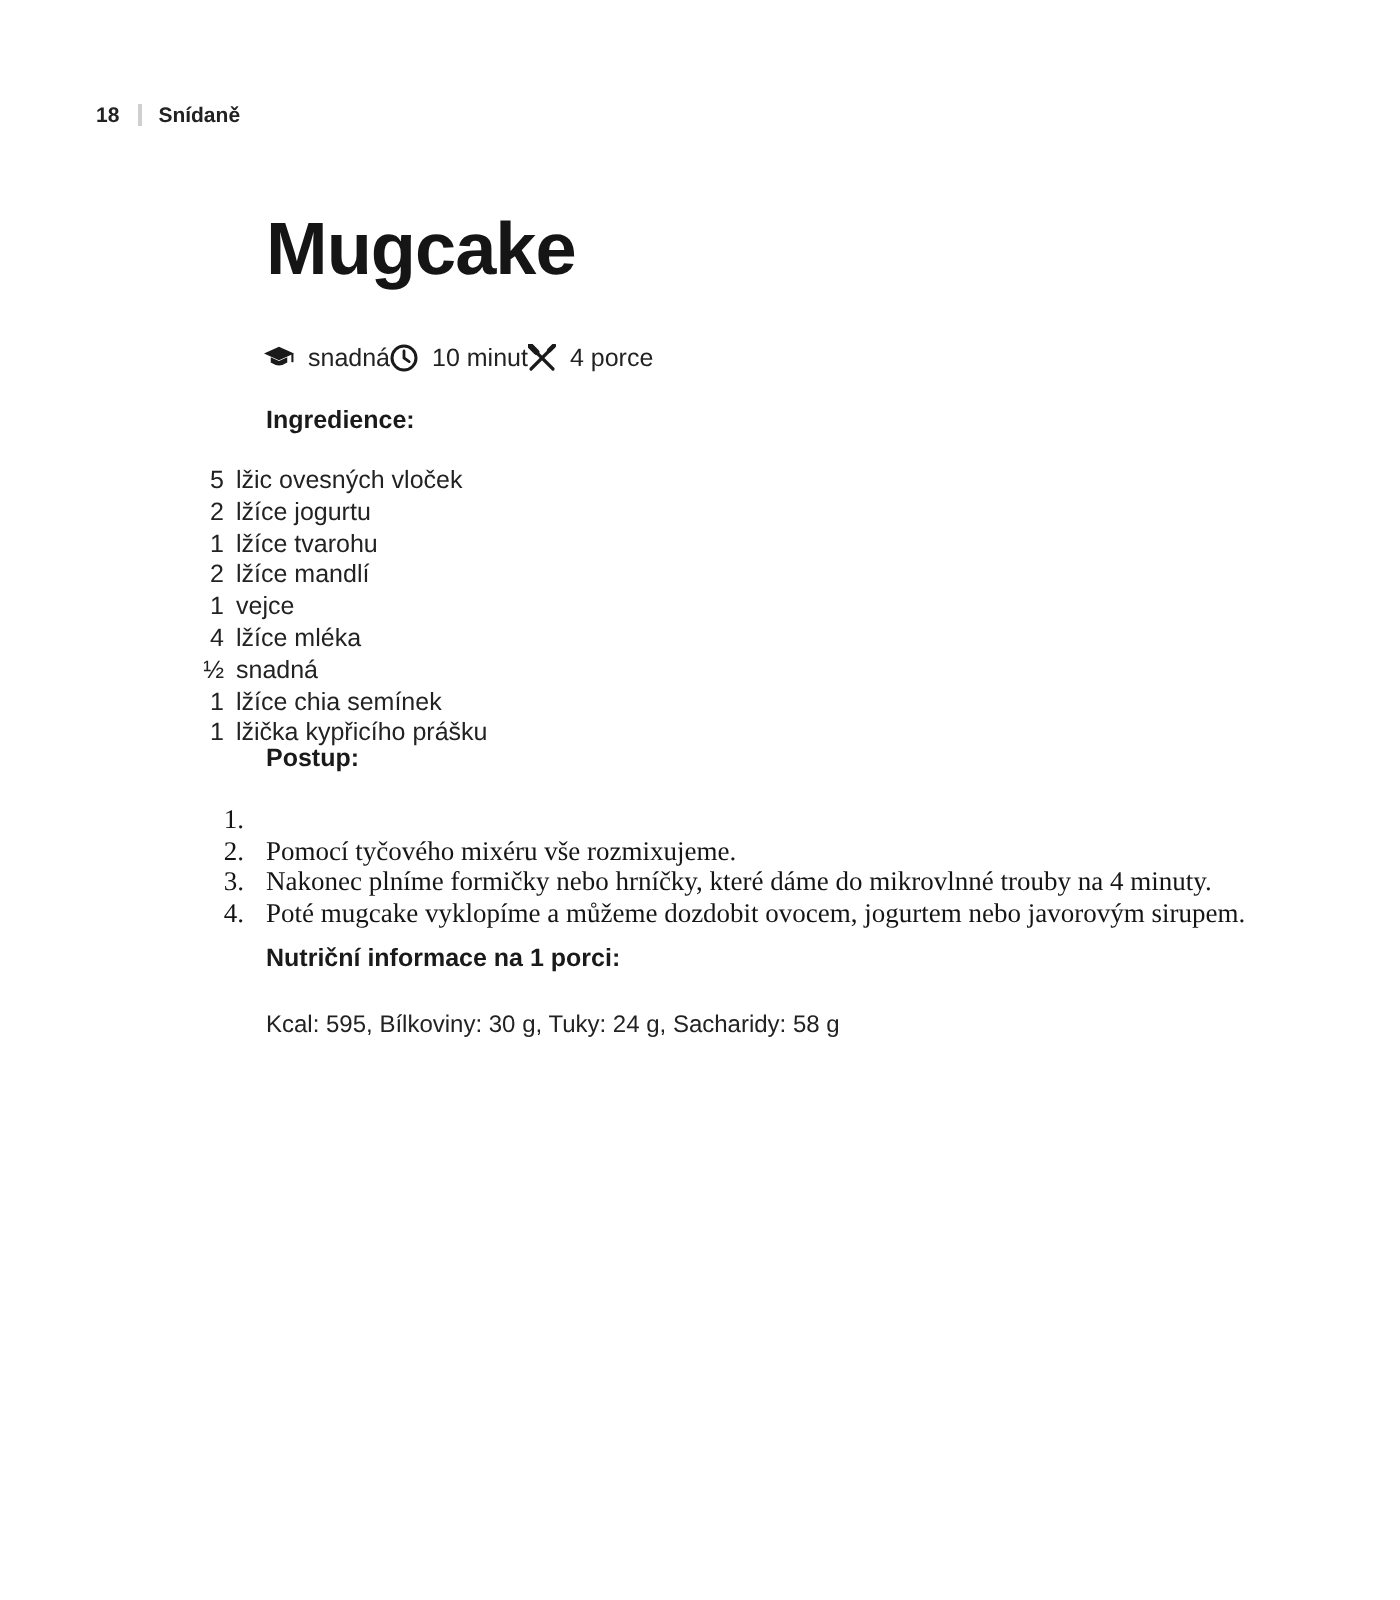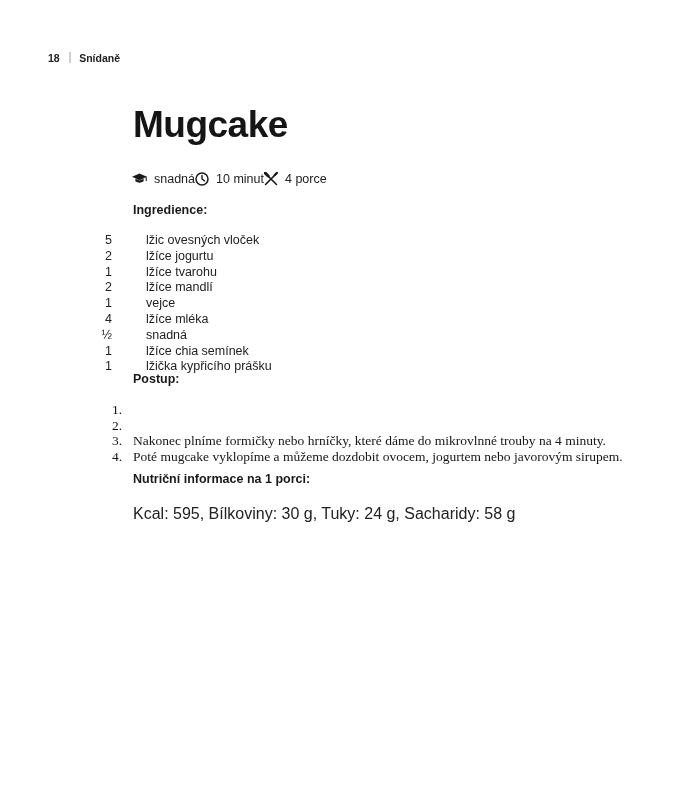--- a/index.html
+++ b/index.html
@@ -45,36 +45,36 @@
     font-size: 12.5px; font-weight: bold; color: #1a1a1a;
   }
 
   
   .ingredients {
     position: absolute; top: 233px; left: 0;
     font-size: 12.5px; color: #222;
   }
   .ing-row { display: flex; line-height: 15.8px; }
   .ing-qty { width: 112px; text-align: right; flex: 0 0 112px; }
-  .ing-name { padding-left: 6px; margin-left: 28px; }
+  .ing-name { padding-left: 6px; }
 
   
   .steps {
     position: absolute; top: 402px; left: 0;
     font-family: "Liberation Serif", serif;
     font-size: 13.5px; color: #151515;
   }
   .step-row { display: flex; line-height: 15.6px; }
   .step-num { width: 122px; text-align: right; flex: 0 0 122px; }
   .step-text { padding-left: 11px; max-width: 520px; }
 
   
   .nutrition-line {
     position: absolute; top: 505px; left: 133px;
-    font-size: 16px; color: #222;
+    font-size: 12px; color: #222;
   }
 </style>
 </head>
 <body>
 
 <div class="runhead">
   <span>18</span>
   <span class="divider"></span>
   <span>Snídaně</span>
 </div>
@@ -156,20 +156,21 @@
 </div>
 
 <div class="section-heading" style="top:372px;">Postup:</div>
 
 <div class="steps">
   <div class="step-row">
     <span class="step-num">1.</span>
   </div>
   <div class="step-row">
     <span class="step-num">2.</span>
+    <span class="step-text">Pomocí tyčového mixéru vše rozmixujeme.</span>
   </div>
   <div class="step-row">
     <span class="step-num">3.</span>
     <span class="step-text">Nakonec plníme formičky nebo hrníčky, které dáme do mikrovlnné trouby na 4 minuty.</span>
   </div>
   <div class="step-row">
     <span class="step-num">4.</span>
     <span class="step-text">Poté mugcake vyklopíme a můžeme dozdobit ovocem, jogurtem nebo javorovým sirupem.</span>
   </div>
 </div>

